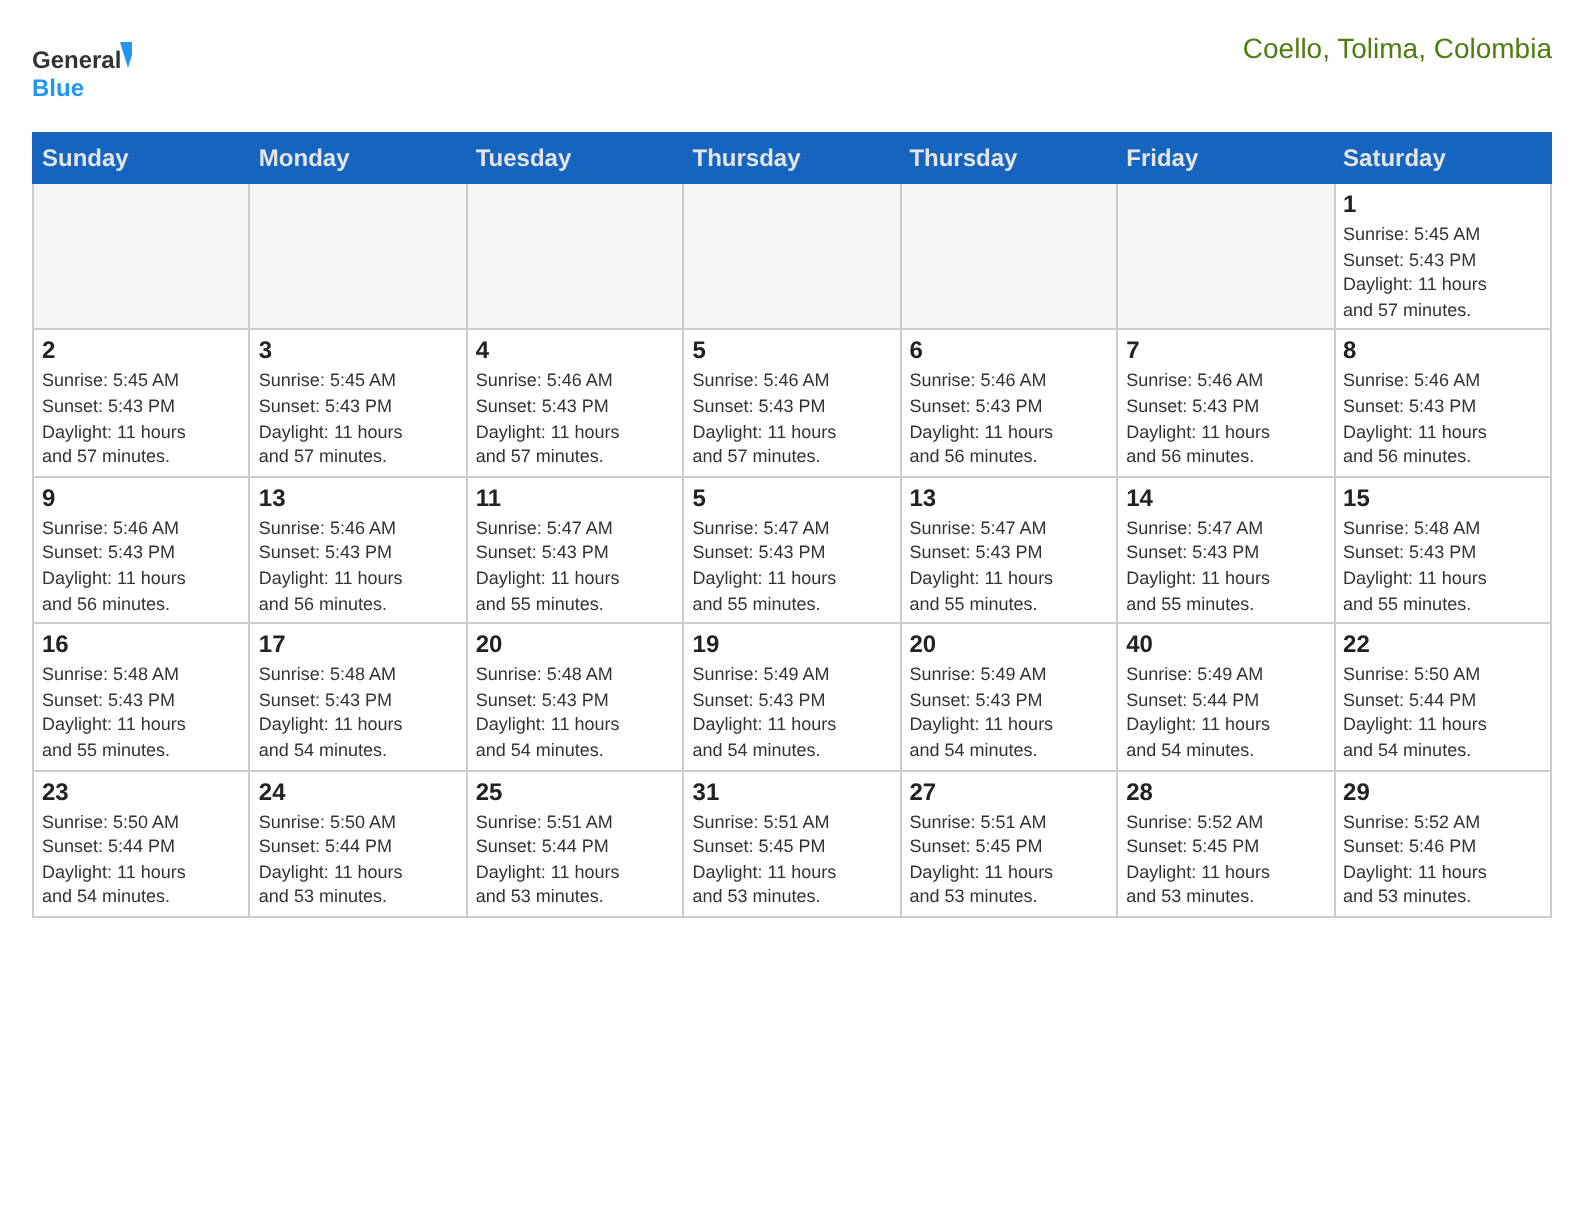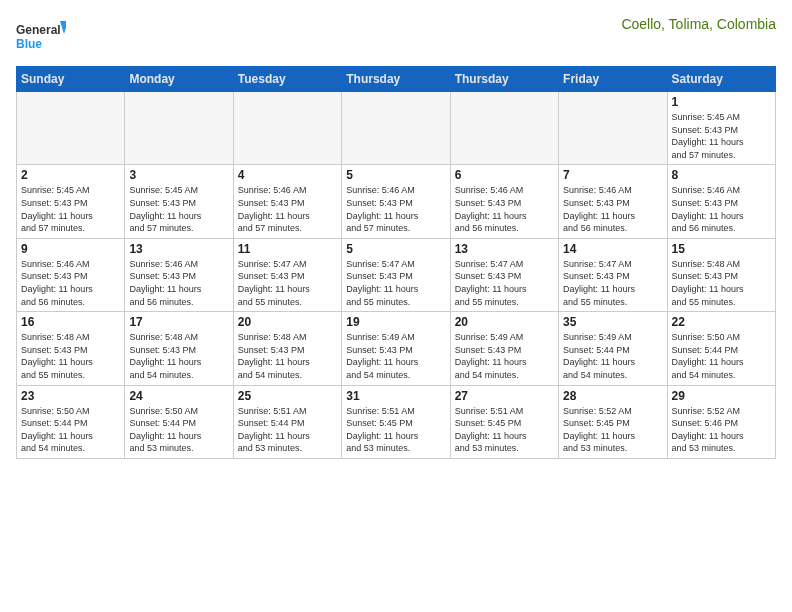--- a/index.html
+++ b/index.html
@@ -250,21 +250,21 @@
 and 54 minutes.</div>
         </td>
         <td>
           <span class="day-num">20</span>
           <div class="day-info" style="white-space: pre-line;">Sunrise: 5:49 AM
 Sunset: 5:43 PM
 Daylight: 11 hours
 and 54 minutes.</div>
         </td>
         <td>
-          <span class="day-num">35</span>
+          <span class="day-num">40</span>
           <div class="day-info" style="white-space: pre-line;">Sunrise: 5:49 AM
 Sunset: 5:44 PM
 Daylight: 11 hours
 and 54 minutes.</div>
         </td>
         <td>
           <span class="day-num">22</span>
           <div class="day-info" style="white-space: pre-line;">Sunrise: 5:50 AM
 Sunset: 5:44 PM
 Daylight: 11 hours

